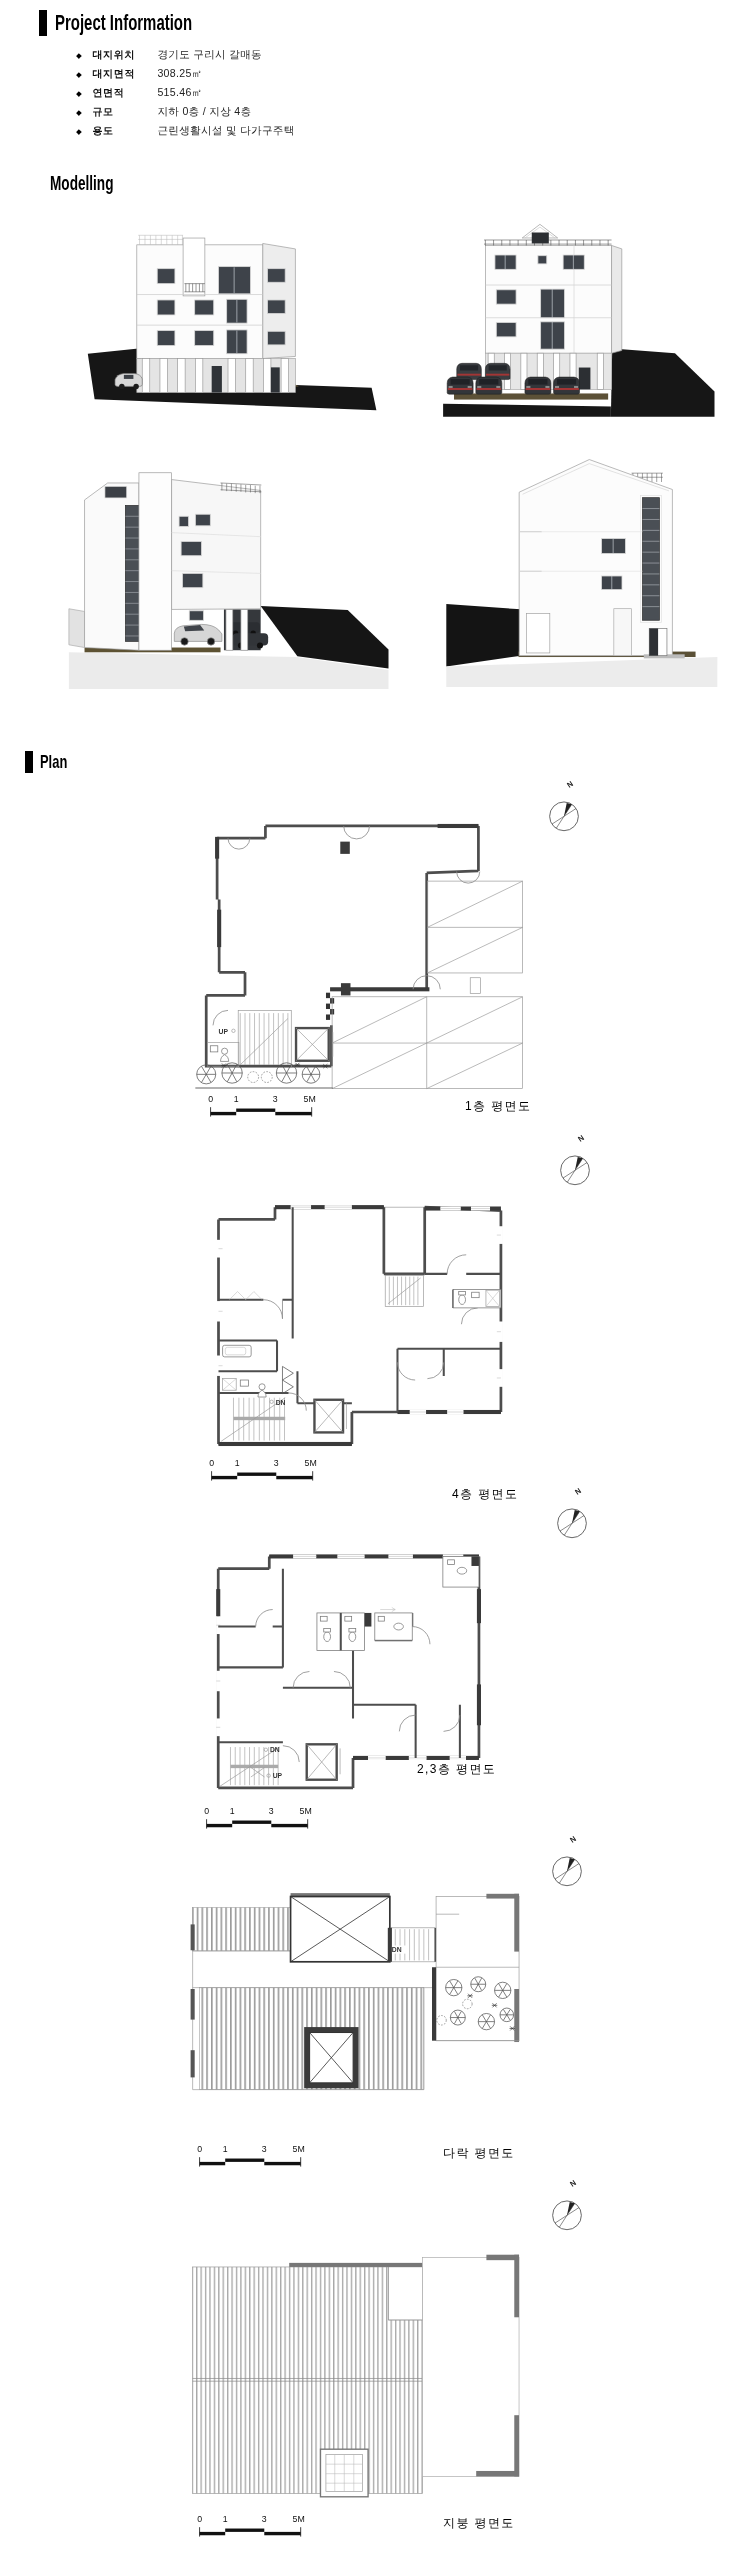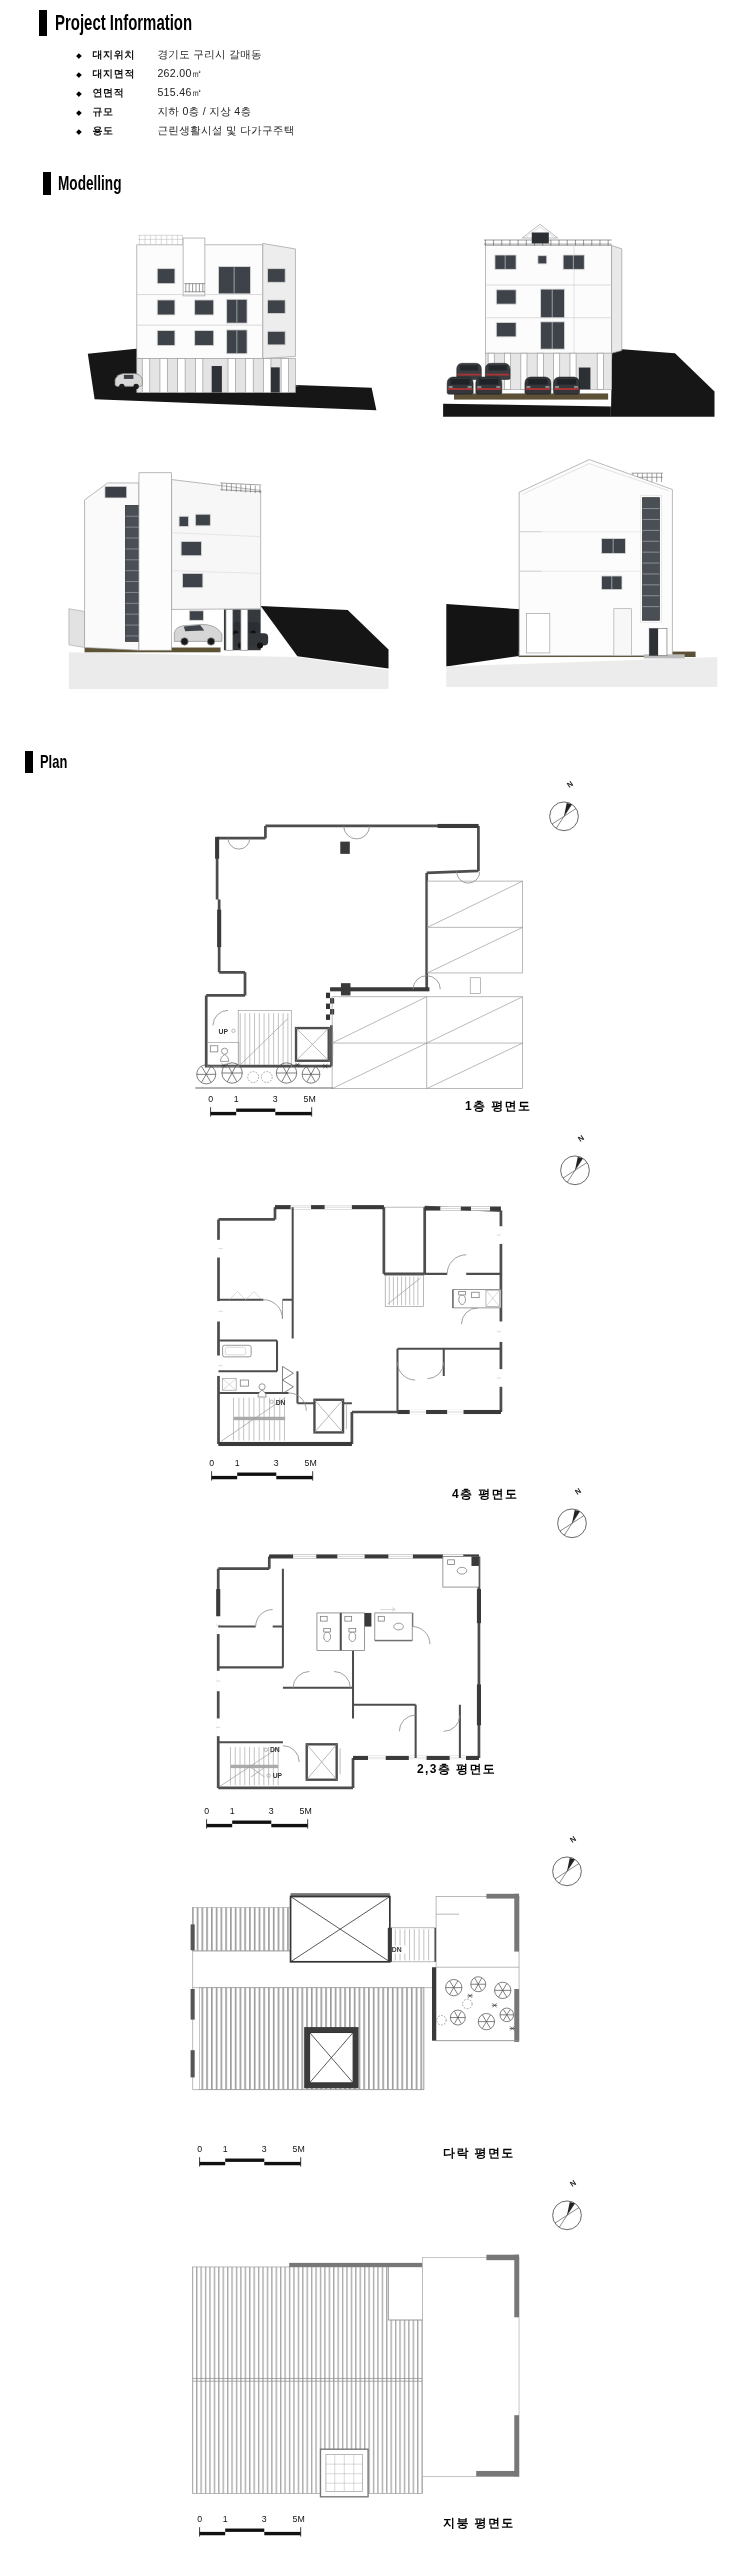--- a/index.html
+++ b/index.html
@@ -8,21 +8,21 @@
   .sec-hdr{position:absolute;display:flex;align-items:center;}
   .sec-bar{width:8.2px;background:#000;}
   .sec-title{font-weight:bold;transform:scaleX(.68);transform-origin:left center;
              white-space:nowrap;color:#000;}
   .info-list{position:absolute;left:76px;top:48px;}
   .info-row{display:flex;align-items:baseline;height:19px;}
   .bullet{width:16.4px;font-size:7.5px;color:#000;}
   .info-label{width:65px;font-weight:bold;font-size:10px;letter-spacing:0.7px;}
   .info-value{font-size:10.6px;letter-spacing:0.3px;color:#222;text-align:center;}
   .render,.plan,.compass,.scalebar{position:absolute;}
-  .fig-caption{position:absolute;font-weight:bold;font-size:12px;letter-spacing:1.4px;
+  .fig-caption{position:absolute;font-weight:normal;font-size:12px;letter-spacing:1.4px;
                white-space:nowrap;color:#000;}
   svg{display:block;}
   .walls{stroke:#4d4d4d;stroke-width:4;fill:none;}
   .iwalls{stroke:#4d4d4d;stroke-width:3;fill:none;}
   .thin{stroke:#999;stroke-width:1;fill:none;}
   .vthin{stroke:#bbb;stroke-width:.8;fill:none;}
   .door{stroke:#8a8a8a;stroke-width:1.2;fill:none;}
   .fix{stroke:#777;stroke-width:1.1;fill:#fff;}
   .tread{stroke:#9a9a9a;stroke-width:.9;fill:none;}
   .tree{stroke:#555;stroke-width:1.1;fill:none;}
@@ -42,40 +42,40 @@
 
 <div class="info-list">
   <div class="info-row">
     <span class="bullet">◆</span>
     <span class="info-label">대지위치</span>
     <span class="info-value">경기도 구리시 갈매동</span>
   </div>
   <div class="info-row">
     <span class="bullet">◆</span>
     <span class="info-label">대지면적</span>
-    <span class="info-value">262.00㎡</span>
+    <span class="info-value">308.25㎡</span>
   </div>
   <div class="info-row">
     <span class="bullet">◆</span>
     <span class="info-label">연면적</span>
     <span class="info-value">515.46㎡</span>
   </div>
   <div class="info-row">
     <span class="bullet">◆</span>
     <span class="info-label">규모</span>
     <span class="info-value">지하 0층 / 지상 4층</span>
   </div>
   <div class="info-row">
     <span class="bullet">◆</span>
     <span class="info-label">용도</span>
     <span class="info-value">근린생활시설 및 다가구주택</span>
   </div>
 </div>
 
-<div class="sec-hdr" style="left:43px;top:172px;height:23px;">
+<div class="sec-hdr" style="left:43px;top:172px;height:23px;flex-direction:column;">
   <div class="sec-bar" style="height:23px;"></div>
   <div class="sec-title" style="font-size:20px;margin-left:6.8px;">Modelling</div>
 </div>
 
 <svg class="render" style="left:82px;top:204px;" width="307" height="211" viewBox="0 0 450 310">
   <path d="M8 220L86 212L86 258L425 270L432 303L18 287Z" fill="#161616"></path>
   <path d="M290 252L318 268L290 268Z" fill="#6e5f3e"></path>
   <path d="M265 58L313 66L313 224L265 227Z" fill="#ededed" stroke="#9a9a9a"></path>
   <rect x="80" y="60" width="185" height="167" fill="#fcfcfc" stroke="#9a9a9a"></rect>
   <path class="vthin" stroke="#444" d="M82 46H148M82 52H148M84 46V60M92 46V60M100 46V60M108 46V60M116 46V60M124 46V60M132 46V60M140 46V60M147 46V60"></path>

